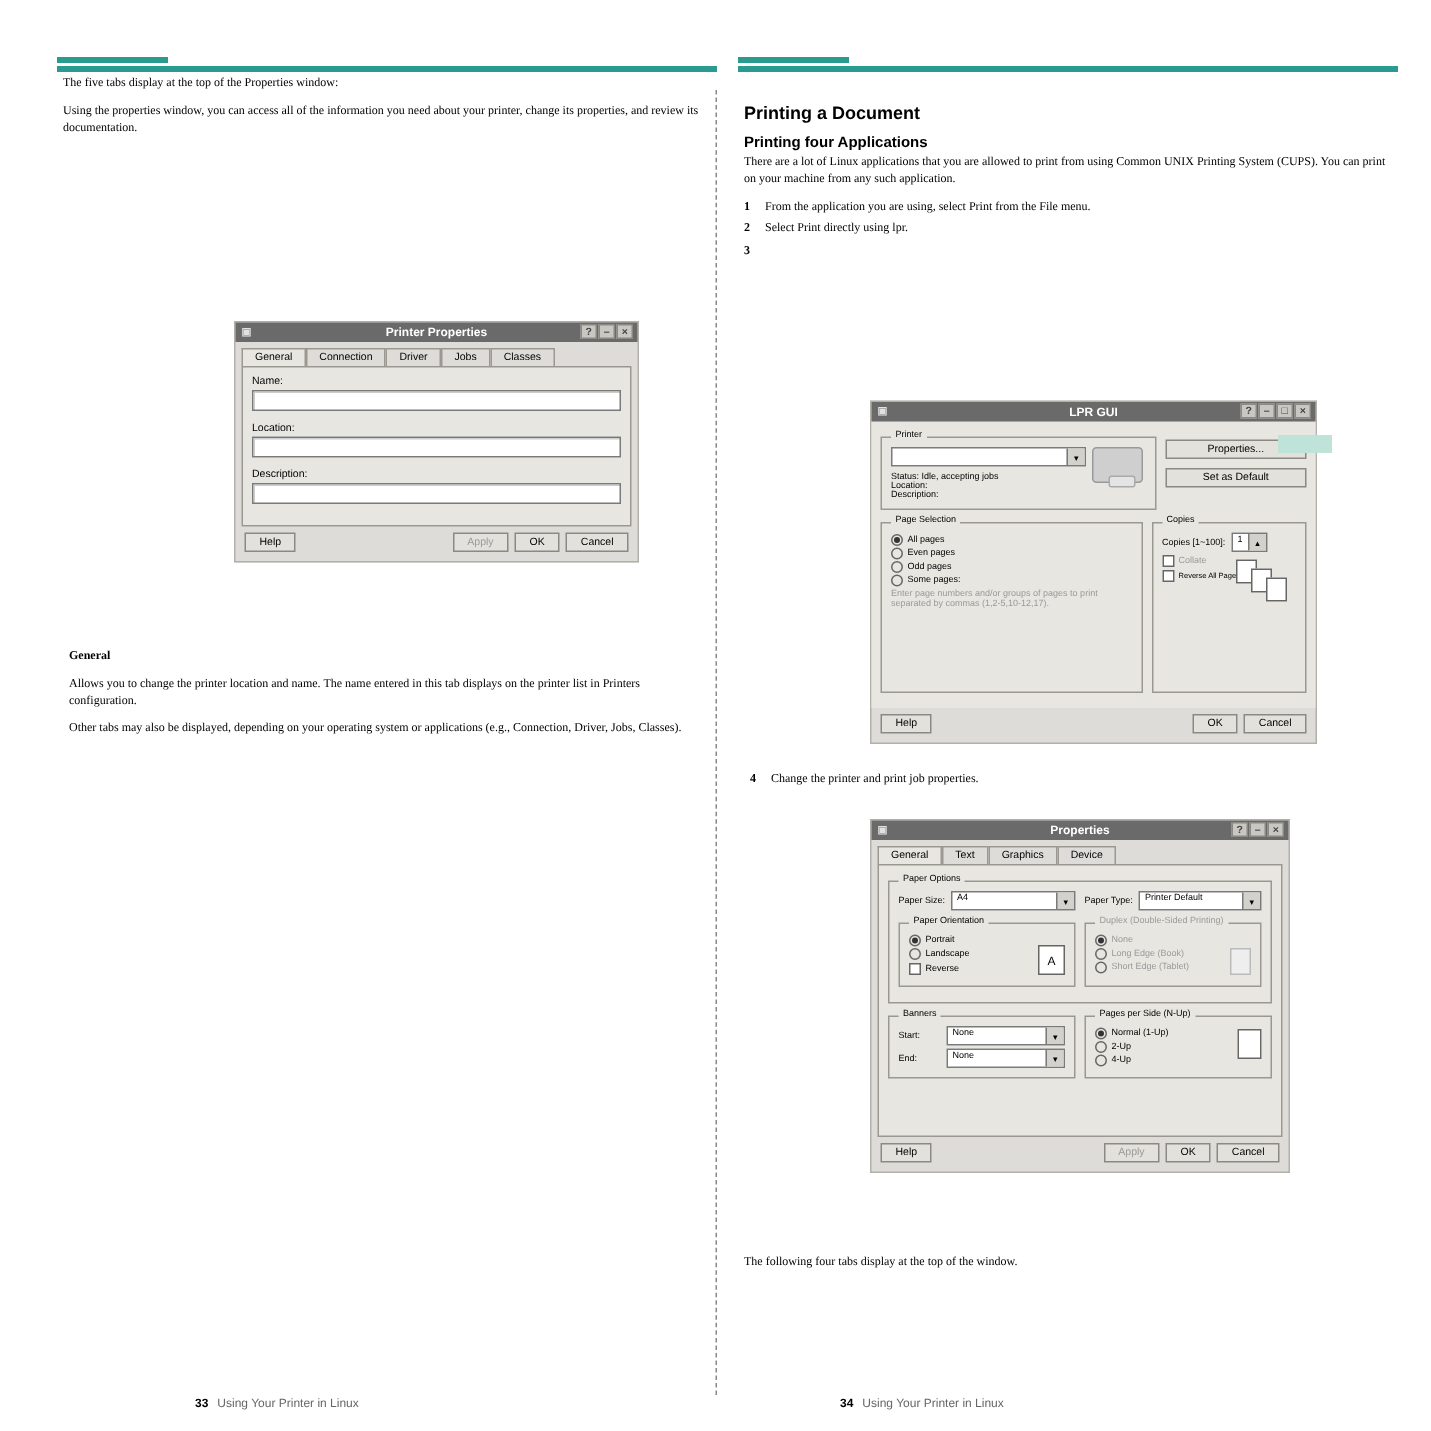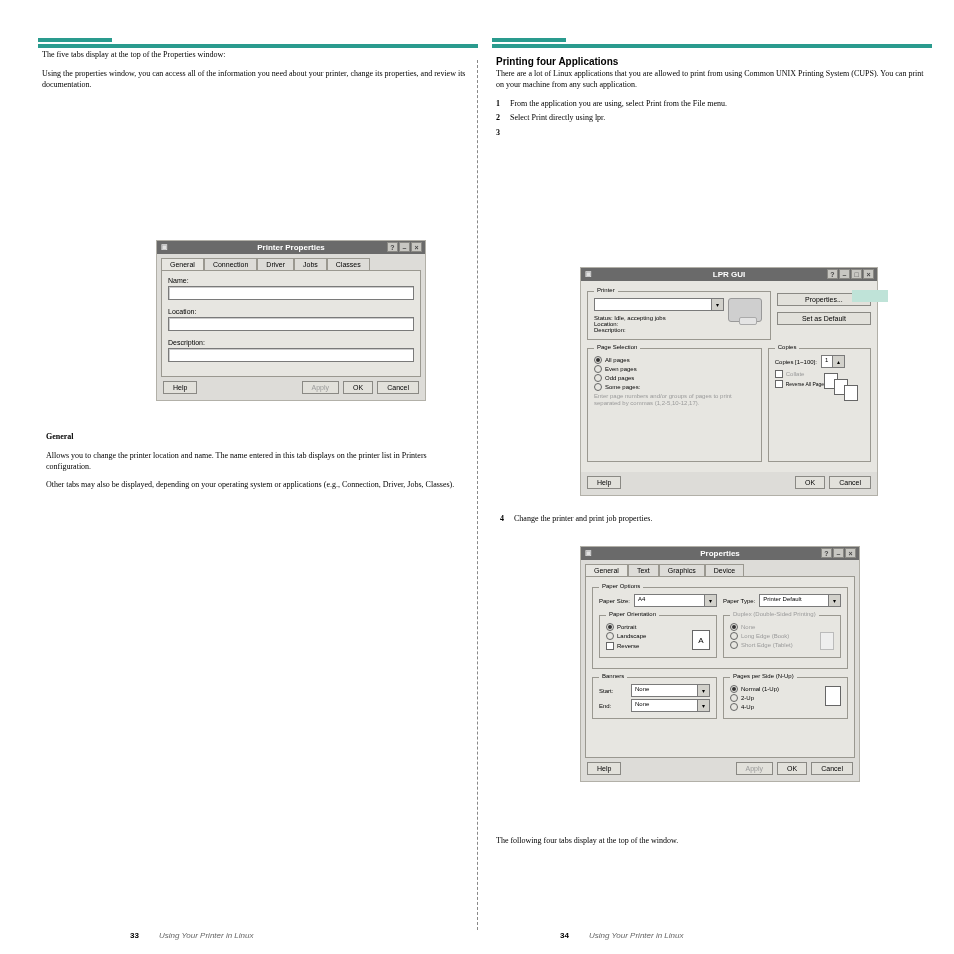--- a/index.html
+++ b/index.html
@@ -25,21 +25,21 @@
   .sect-head { font-family: Arial, sans-serif; font-size: 12px; font-weight: bold; margin: 20px 4px 4px 4px; }
 
   .numlist { margin: 6px 4px; }
   .numitem { display: flex; gap: 6px; font-size: 8px; line-height: 1.35; margin-bottom: 4px; }
   .numitem .n { font-weight: bold; min-width: 8px; }
 
   .pg-footer { position: absolute; bottom: 14px; font-size: 8px; font-family: Arial, sans-serif; }
   .pg-footer.left  { left: 130px; }
   .pg-footer.right { left: 560px; }
   .pg-footer .num { font-weight: bold; }
-  .pg-footer .lbl { color: #666; margin-left: 20px; font-style: italic; }
+  .pg-footer .lbl { color: #666; margin-left: 6px; }
 
   
   .dlg { position: absolute; background: #dddcd8; border: 1px solid #b2b0a8; font-family: Arial, sans-serif; }
   .dlg .title {
     background: #6a6a6a; color: #fff; font-size: 8px; font-weight: bold;
     text-align: center; padding: 2px 0; position: relative;
   }
   .dlg .title .tico { position: absolute; left: 4px; top: 2px; font-size: 7px; opacity: .8; }
   .dlg .title .tctrls { position: absolute; right: 3px; top: 1px; display: flex; gap: 1px; }
   .dlg .tctrls span { width: 11px; height: 10px; background: #c8c7c2; border: 1px solid #8a8984; font-size: 7px; display:flex; align-items:center; justify-content:center; color:#444; }
@@ -90,21 +90,21 @@
 
 <div class="col col-left">
   <div class="accent-wrap">
     <div class="accent-bar short"></div>
     <div class="accent-bar long"></div>
   </div>
 
   <p class="body-text tight">The five tabs display at the top of the Properties window:</p>
   <p class="body-text">Using the properties window, you can access all of the information you need about your printer, change its properties, and review its documentation.</p>
 
-  <div class="dlg" style="left:118px; top:202px; width:270px;">
+  <div class="dlg" style="left:118px; top:176px; width:270px;">
     <div class="title">
       <span class="tico">▣</span>
       <span>Printer Properties</span>
       <span class="tctrls">
         <span>?</span>
         <span>–</span>
         <span>×</span>
       </span>
     </div>
     <div class="tabs">
@@ -142,20 +142,21 @@
     <p class="body-text">Other tabs may also be displayed, depending on your operating system or applications (e.g., Connection, Driver, Jobs, Classes).</p>
   </div>
 </div>
 
 <div class="col col-right">
   <div class="accent-wrap">
     <div class="accent-bar short"></div>
     <div class="accent-bar long"></div>
   </div>
 
+  <h2 class="sect-head">Printing a Document</h2>
   <h3 style="font-family:Arial,sans-serif;font-size:10px;font-weight:bold;margin:8px 4px 2px 4px;">Printing four Applications</h3>
   <p class="body-text tight">There are a lot of Linux applications that you are allowed to print from using Common UNIX Printing System (CUPS). You can print on your machine from any such application.</p>
 
   <div class="numlist">
     <div class="numitem">
         <span class="n">1</span>
         <span>From the application you are using, select Print from the File menu.</span>
       </div>
     <div class="numitem">
         <span class="n">2</span>

